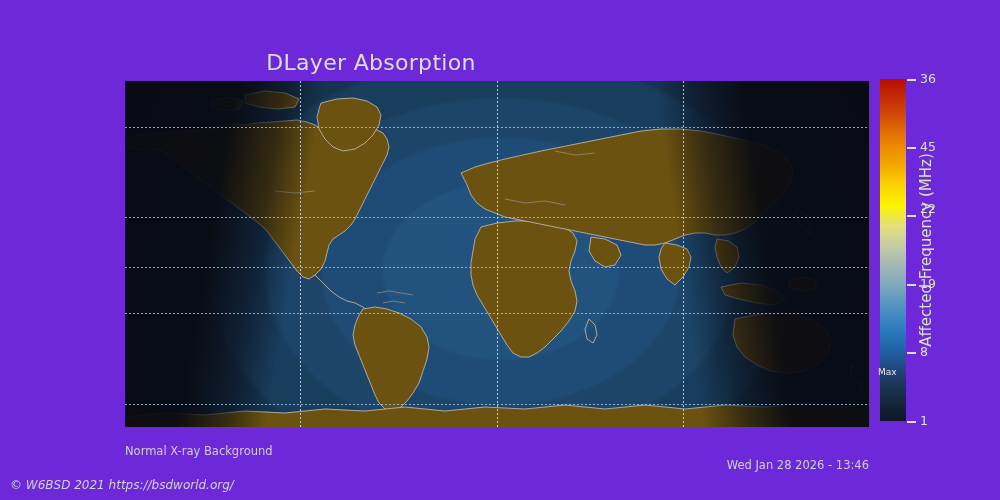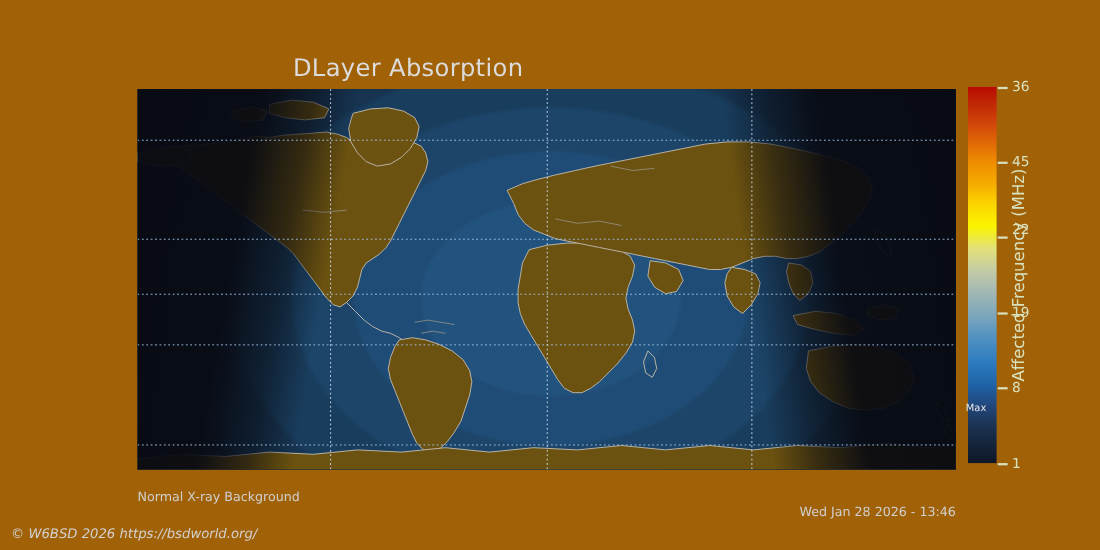--- a/index.html
+++ b/index.html
@@ -1,18 +1,18 @@
 <!DOCTYPE html>
 <html><head>
 <meta charset="utf-8">
 <style>
   html,body{margin:0;padding:0;background:#0d0d0d;}
   body{width:1000px;height:500px;overflow:hidden;
        font-family:"DejaVu Sans","Liberation Sans",sans-serif;}
-  #root{position:relative;width:1000px;height:500px;background:#a16207;}
+  #root{position:relative;width:1000px;height:500px;background:#6d28d9;}
 
   
   #title{position:absolute;left:0;top:50px;width:742px;text-align:center;
          color:#dcdcdc;font-size:22px;letter-spacing:.3px;}
 
   
   #map{position:absolute;left:125px;top:81px;width:744px;height:346px;
        background:#101828;overflow:hidden;}
   #mapclip{position:absolute;inset:0;overflow:hidden;}
 
@@ -258,15 +258,15 @@
     <span>Affected Frequency (MHz)</span>
   </div>
 
   <div id="maxbox">
     
   </div>
   <div id="maxlabel">Max</div>
 
   <div class="note" id="note2">Normal X-ray Background</div>
   <div id="stamp">Wed Jan 28 2026 - 13:46</div>
-  <div id="copyright">© W6BSD 2026 https://bsdworld.org/</div>
+  <div id="copyright">© W6BSD 2021 https://bsdworld.org/</div>
 
 </div>
 
 </body></html>

